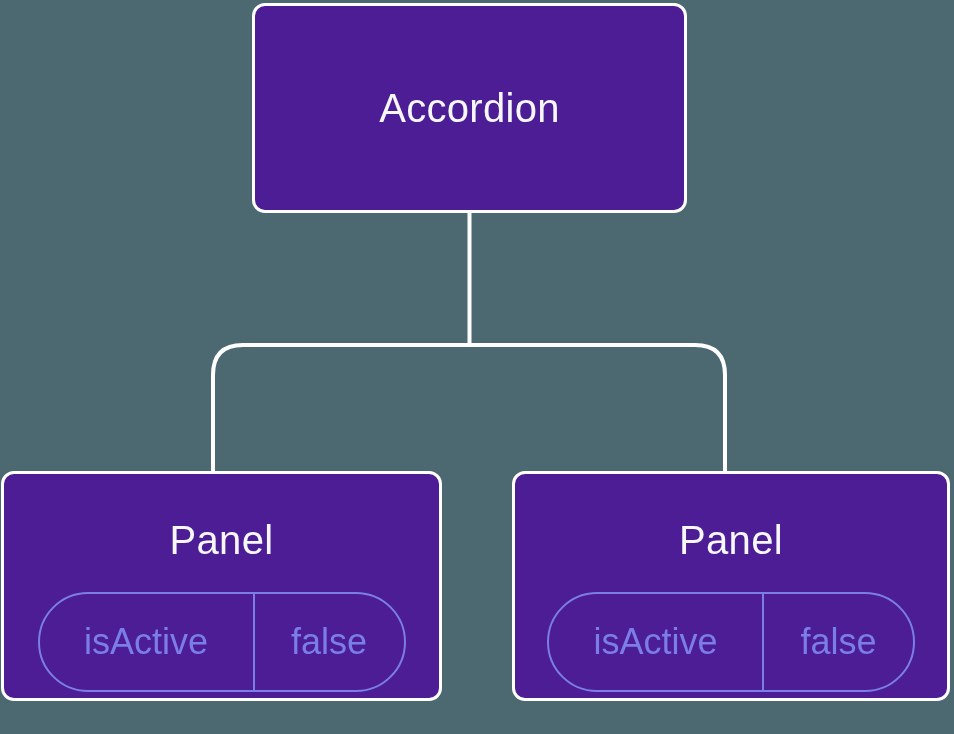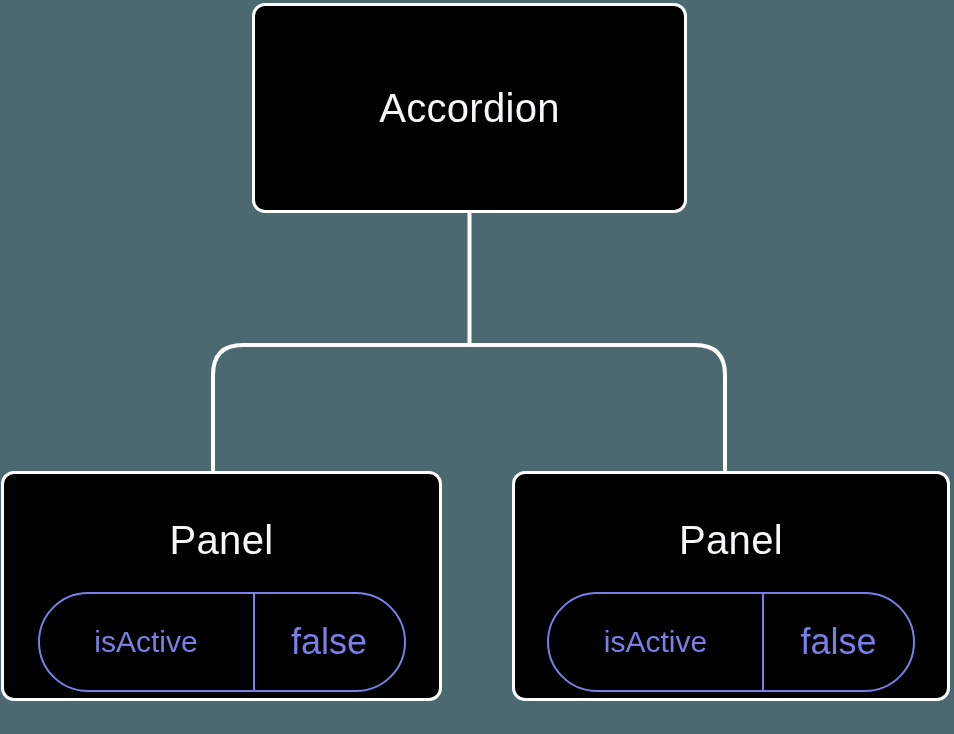--- a/index.html
+++ b/index.html
@@ -21,21 +21,21 @@
     width: 954px;
     height: 734px;
   }
   .connectors path {
     stroke: #FFFFFF;
     stroke-width: 4;
     fill: none;
   }
   .node {
     position: absolute;
-    background: #000000;
+    background: #4c1d95;
     border: 3.5px solid #FFFFFF;
     border-radius: 13px;
     box-sizing: border-box;
     text-align: right;
   }
   .root-node {
     left: 252px;
     top: 3px;
     width: 435px;
     height: 210px;
@@ -74,21 +74,21 @@
     align-items: stretch;
     overflow: hidden;
   }
   .state-name {
     width: 213px;
     border-right: 2.5px solid #7B7EE7;
     display: flex;
     align-items: center;
     justify-content: center;
     color: #7B7EE7;
-    font-size: 30px;
+    font-size: 36px;
     font-weight: 400;
   }
   .state-value {
     flex: 1;
     display: flex;
     align-items: center;
     justify-content: center;
     color: #7B7EE7;
     font-size: 36px;
     font-weight: 400;

